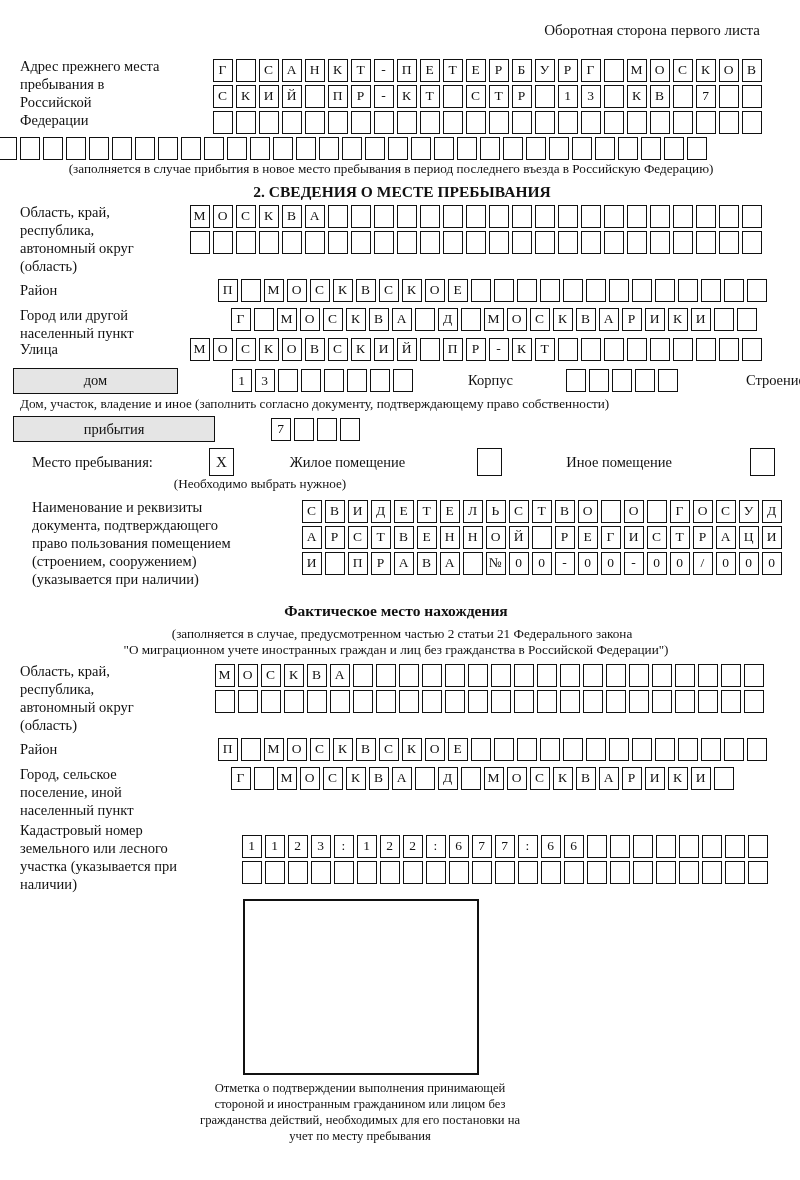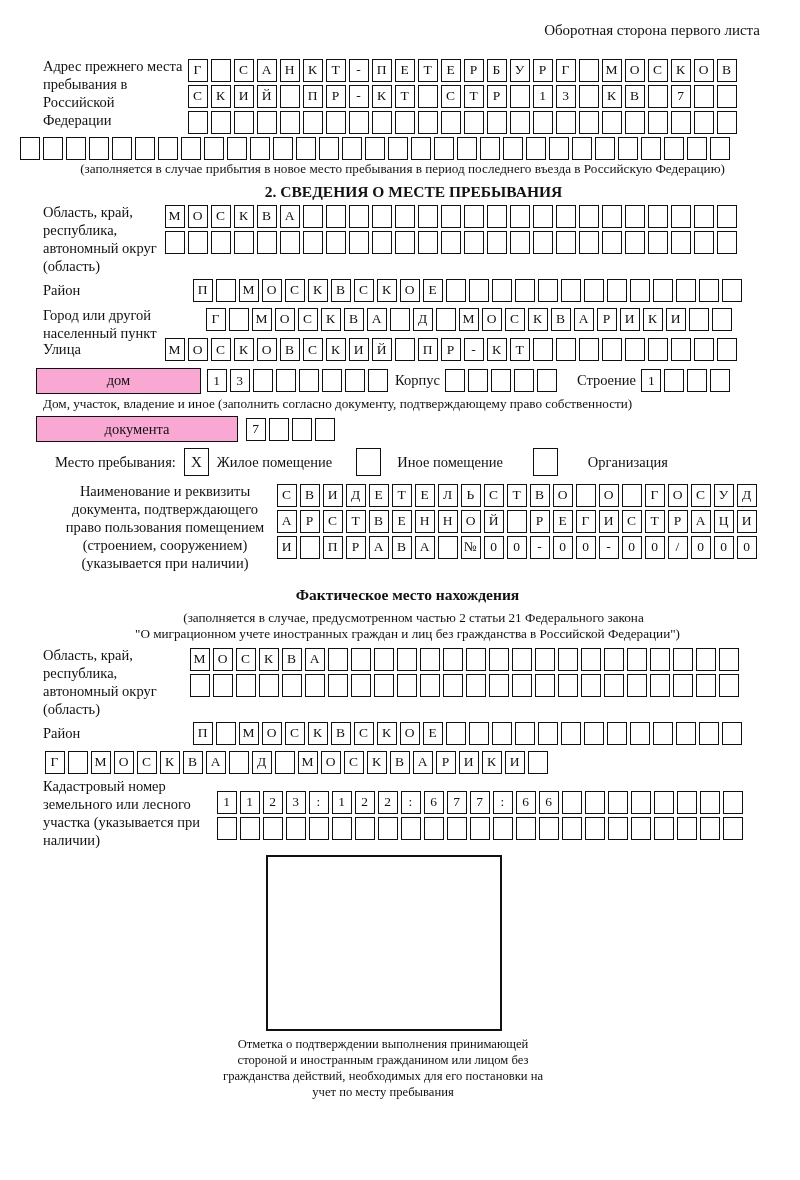--- a/index.html
+++ b/index.html
@@ -1,33 +1,33 @@
 <!DOCTYPE html>
 <html><head>
 <meta charset="utf-8">
 <style>
   html,body{margin:0;padding:0;background:#ffffff;}
   body{width:800px;height:1180px;overflow:hidden;color:#111;
        font-family:"Liberation Serif","DejaVu Serif",serif;}
-  .page{position:relative;width:800px;height:1180px;padding:22px 28px 0 43px;box-sizing:border-box;}
+  .page{position:relative;width:800px;height:1180px;padding:22px 28px 0 20px;box-sizing:border-box;}
   .doc-title{text-align:right;font-size:15px;padding-right:12px;margin-bottom:18px;}
 
-  .frow{display:flex;align-items:flex-start;}
+  .frow{display:flex;align-items:flex-start;gap:48px;}
   .flabel{font-size:14.5px;line-height:18px;flex:none;}
   .cellrows{display:flex;flex-direction:column;}
   .cells{display:flex;flex-wrap:nowrap;}
   .cell{flex:none;width:18px;height:21px;border:1.5px solid #111;margin:1.5px;
         display:flex;align-items:center;justify-content:center;
         font-size:13.5px;line-height:1;background:#fff;}
   .note{font-size:13.2px;line-height:16px;}
   .note.center{text-align:center;}
   .heading{font-weight:bold;font-size:15.5px;text-align:center;}
 
   .widebox{border:1.5px solid #111;height:24px;display:flex;align-items:center;
-           justify-content:center;font-size:14.5px;flex:none;background:#f9a8d4;}
+           justify-content:center;font-size:14.5px;flex:none;background:#e5e5e5;}
   .inline-label{font-size:14.5px;line-height:27px;flex:none;}
   .cbox{flex:none;width:23px;height:26px;border:1.5px solid #111;margin:0 2px;
         display:flex;align-items:center;justify-content:center;font-size:15px;background:#fff;}
   .stamp-box{border:2px solid #111;width:232px;height:172px;background:#fff;}
   .mt2{margin-top:2px;} .mt4{margin-top:4px;} .mt6{margin-top:6px;margin-left:12px;}
 </style>
 </head>
 <body>
 
 <div class="page">
@@ -266,21 +266,21 @@
         <div class="cell">А</div>
         <div class="cell">Р</div>
         <div class="cell">И</div>
         <div class="cell">К</div>
         <div class="cell">И</div>
         <div class="cell"></div>
         <div class="cell"></div>
       </div>
   </div>
 
-  <div class="frow" style="margin-top:-6px;align-items:center;">
+  <div class="frow" style="margin-top:-6px;">
     <div class="flabel" style="width:120px;line-height:27px;">Улица</div>
     <div class="cells">
         <div class="cell">М</div>
         <div class="cell">О</div>
         <div class="cell">С</div>
         <div class="cell">К</div>
         <div class="cell">О</div>
         <div class="cell">В</div>
         <div class="cell">С</div>
         <div class="cell">К</div>
@@ -328,41 +328,42 @@
     <div class="cells" style="margin-left:4px;">
         <div class="cell">1</div>
         <div class="cell"></div>
         <div class="cell"></div>
         <div class="cell"></div>
       </div>
   </div>
   <div class="note mt2">Дом, участок, владение и иное (заполнить согласно документу, подтверждающему право собственности)</div>
 
   <div class="frow mt4" style="margin-left:-7px;align-items:center;">
-    <div class="widebox" style="width:200px;">документа</div>
+    <div class="widebox" style="width:200px;">прибытия</div>
     <div class="cells" style="margin-left:6px;">
         <div class="cell">7</div>
         <div class="cell"></div>
         <div class="cell"></div>
         <div class="cell"></div>
       </div>
   </div>
 
   <div class="frow mt6" style="align-items:center;">
     <div class="inline-label">Место пребывания:</div>
     <div class="cbox" style="margin-left:8px;">X</div>
     <div class="inline-label" style="margin-left:6px;">Жилое помещение</div>
     <div class="cbox" style="margin-left:24px;"></div>
     <div class="inline-label" style="margin-left:14px;">Иное помещение</div>
     <div class="cbox" style="margin-left:30px;"></div>
     <div class="inline-label" style="margin-left:28px;">Организация</div>
   </div>
+  <div class="note" style="width:480px;text-align:center;">(Необходимо выбрать нужное)</div>
 
   <div class="frow mt6">
-    <div class="flabel" style="width:220px;text-align:center;">Наименование и реквизиты документа, подтверждающего право пользования помещением (строением, сооружением) (указывается при наличии)</div>
+    <div class="flabel" style="width:220px;">Наименование и реквизиты документа, подтверждающего право пользования помещением (строением, сооружением) (указывается при наличии)</div>
     <div class="cellrows">
       <div class="cells">
           <div class="cell">С</div>
           <div class="cell">В</div>
           <div class="cell">И</div>
           <div class="cell">Д</div>
           <div class="cell">Е</div>
           <div class="cell">Т</div>
           <div class="cell">Е</div>
           <div class="cell">Л</div>
@@ -515,20 +516,21 @@
         <div class="cell"></div>
         <div class="cell"></div>
         <div class="cell"></div>
         <div class="cell"></div>
         <div class="cell"></div>
         <div class="cell"></div>
       </div>
   </div>
 
   <div class="frow mt2">
+    <div class="flabel" style="width:161px;">Город, сельское поселение, иной населенный пункт</div>
     <div class="cells">
         <div class="cell">Г</div>
         <div class="cell"></div>
         <div class="cell">М</div>
         <div class="cell">О</div>
         <div class="cell">С</div>
         <div class="cell">К</div>
         <div class="cell">В</div>
         <div class="cell">А</div>
         <div class="cell"></div>

